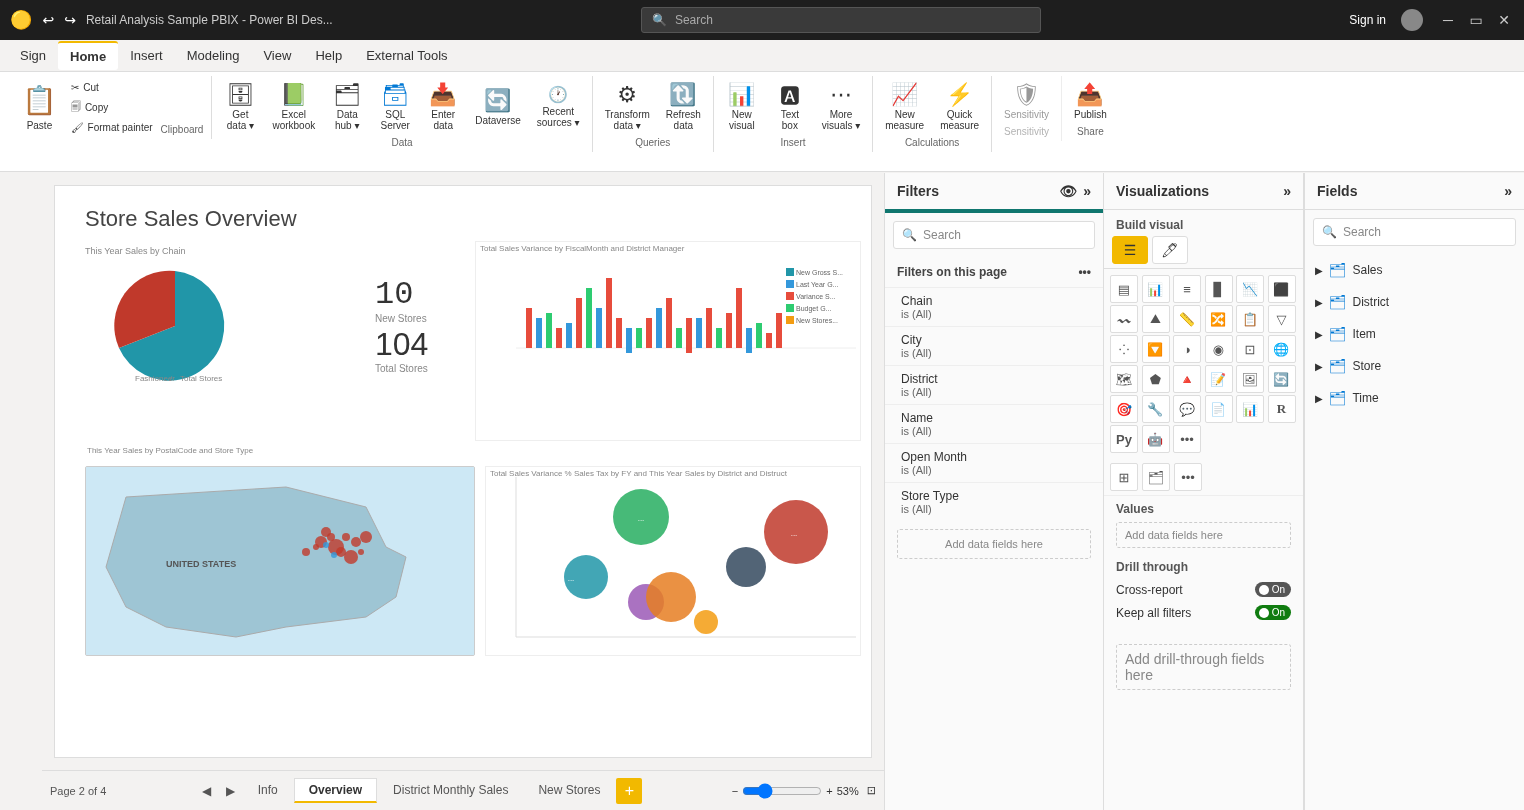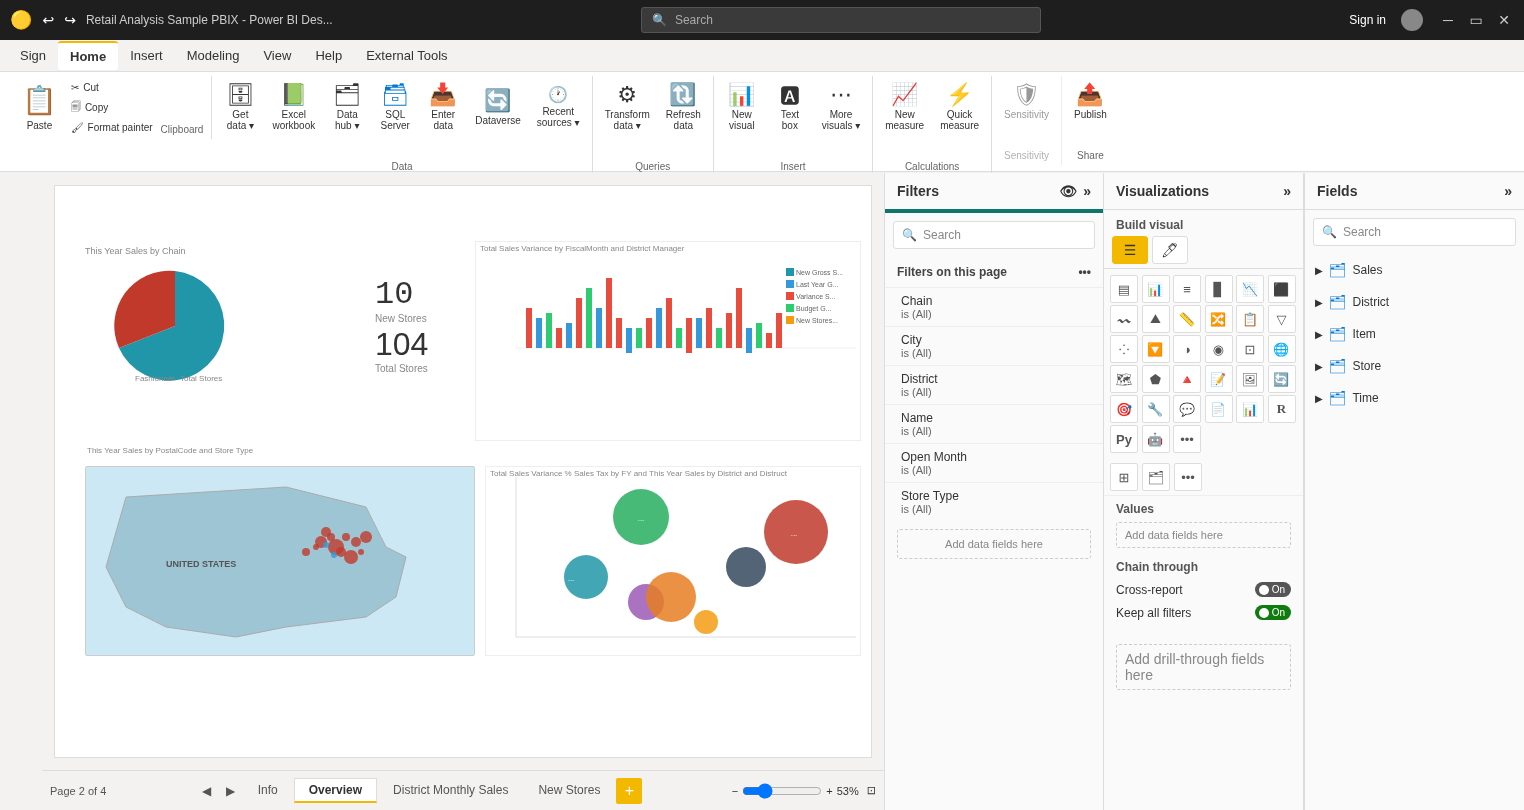--- a/index.html
+++ b/index.html
@@ -80,21 +80,20 @@
       color: #333;
       gap: 3px;
     }
     .ribbon-btn .icon { font-size: 22px; line-height: 1; }
     .ribbon-btn .icon-sm { font-size: 16px; line-height: 1; }
     .ribbon-section-label {
       font-size: 10px;
       color: #666;
       text-align: center;
       padding-top: 2px;
-      margin-top: 24px;
     }
 
     
     .left-panel {
       position: absolute;
       left: 0;
       top: 173px;
       width: 42px;
       height: calc(810px - 173px);
       background: #f3f2f1;
@@ -642,20 +641,21 @@
 <div class="main-area">
 
   <div class="left-panel">
     <div class="left-panel-btn active">📊</div>
     <div class="left-panel-btn">🗃</div>
     <div class="left-panel-btn">🔗</div>
   </div>
 
   <div class="canvas-area">
     <div class="report-canvas">
+      <span class="report-title">Store Sales Overview</span>
 
       <span class="chart-small-label" style="top:60px;left:30px;">This Year Sales by Chain</span>
 
       <svg width="140" height="130" style="position:absolute;top:75px;left:50px;">
 
         <path d="M70,65 L70,10 A55,55 0 1 1 14,87 Z" fill="#2196A8"></path>
 
         <path d="M70,65 L14,87 A55,55 0 0 1 70,10 Z" fill="#C0392B"></path>
         <text x="30" y="120" font-size="8" fill="#888">Fashioneer</text>
         <text x="65" y="120" font-size="8" fill="#888"> / </text>
@@ -892,21 +892,21 @@
       <div class="viz-icon">⊞</div>
       <div class="viz-icon">🗂</div>
       <div class="viz-icon">•••</div>
     </div>
 
     <div class="viz-section-label">Values</div>
     <div class="add-data-here">
       <span>Add data fields here</span>
     </div>
 
-    <div class="drill-through-label">Chain through</div>
+    <div class="drill-through-label">Drill through</div>
 
     <div class="drill-item">
       <span>Cross-report</span>
       <div class="toggle-on" style="background:#555;">
         <div class="toggle-circle"></div>
         <span>On</span>
       </div>
     </div>
 
     <div class="drill-item">

